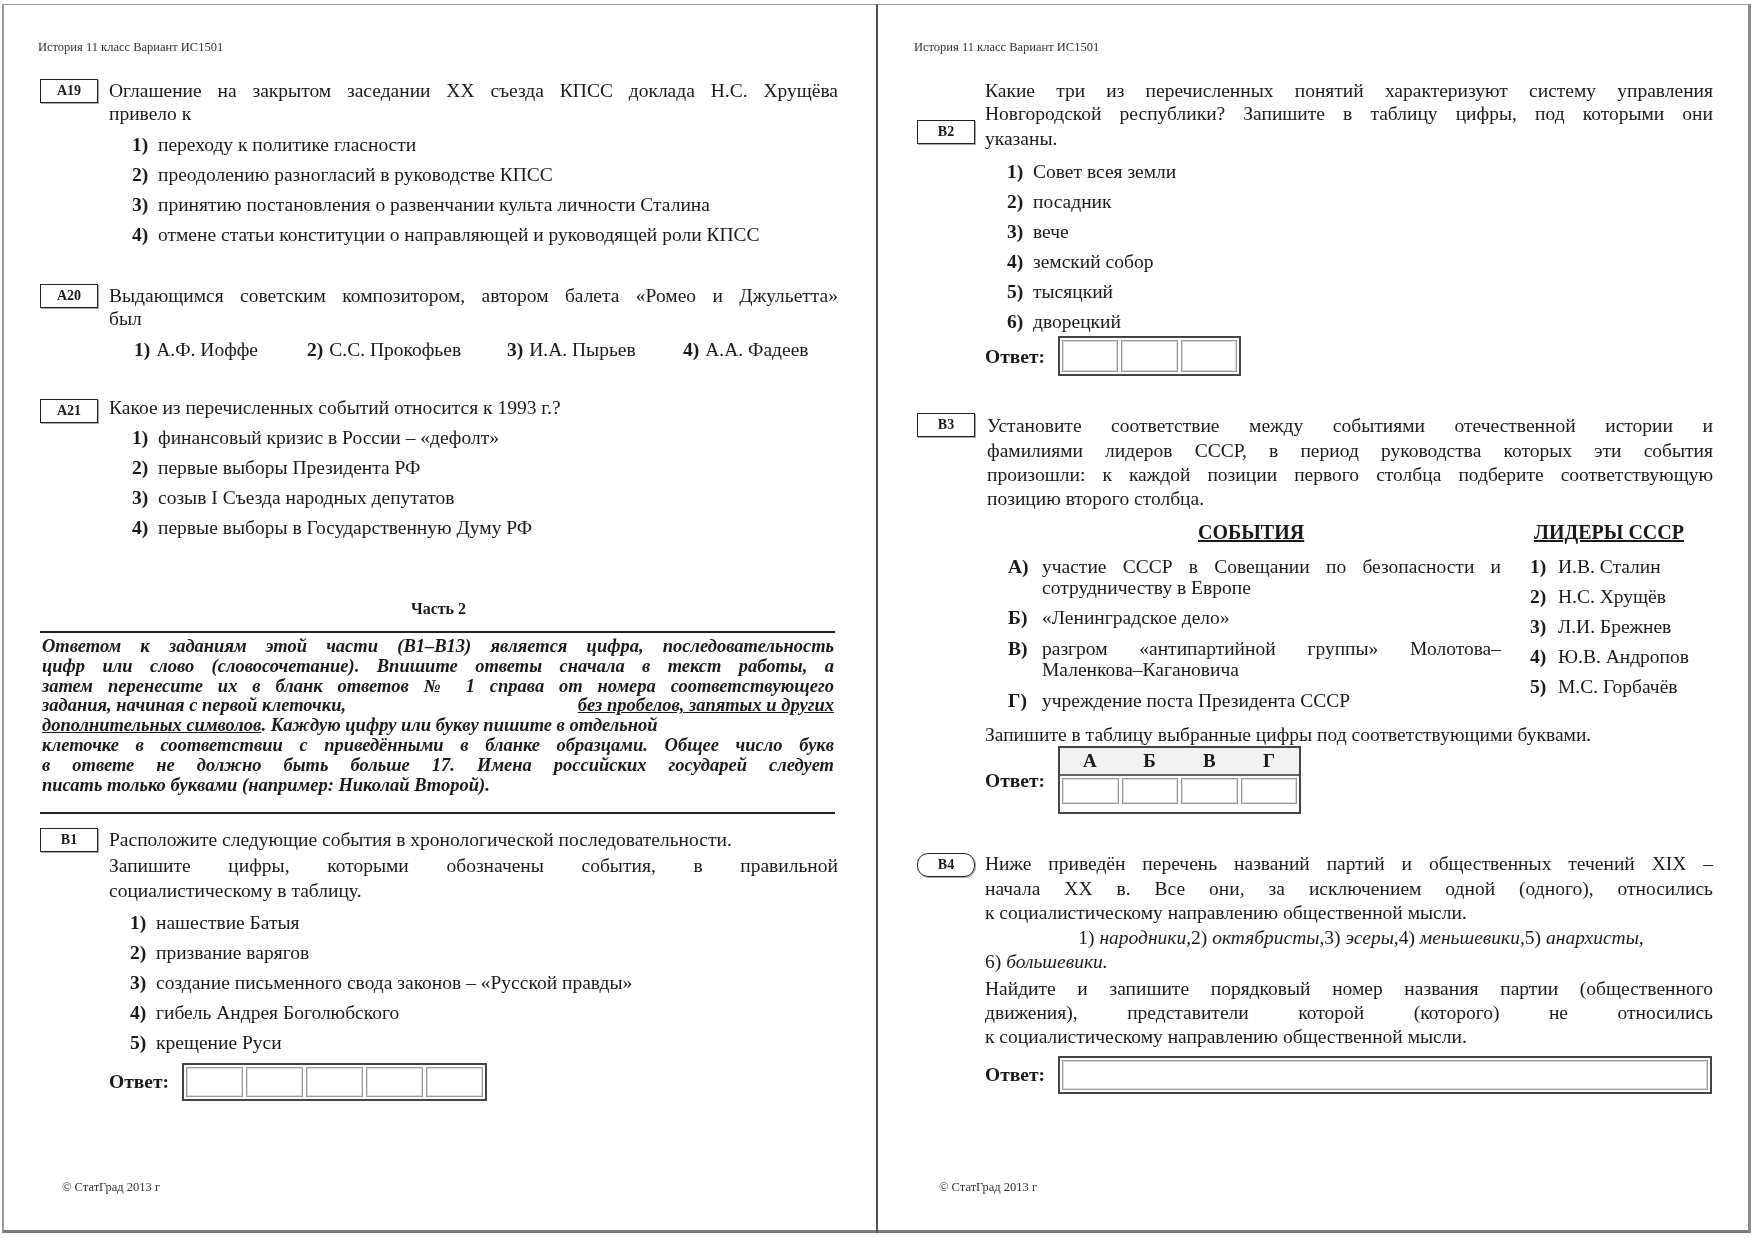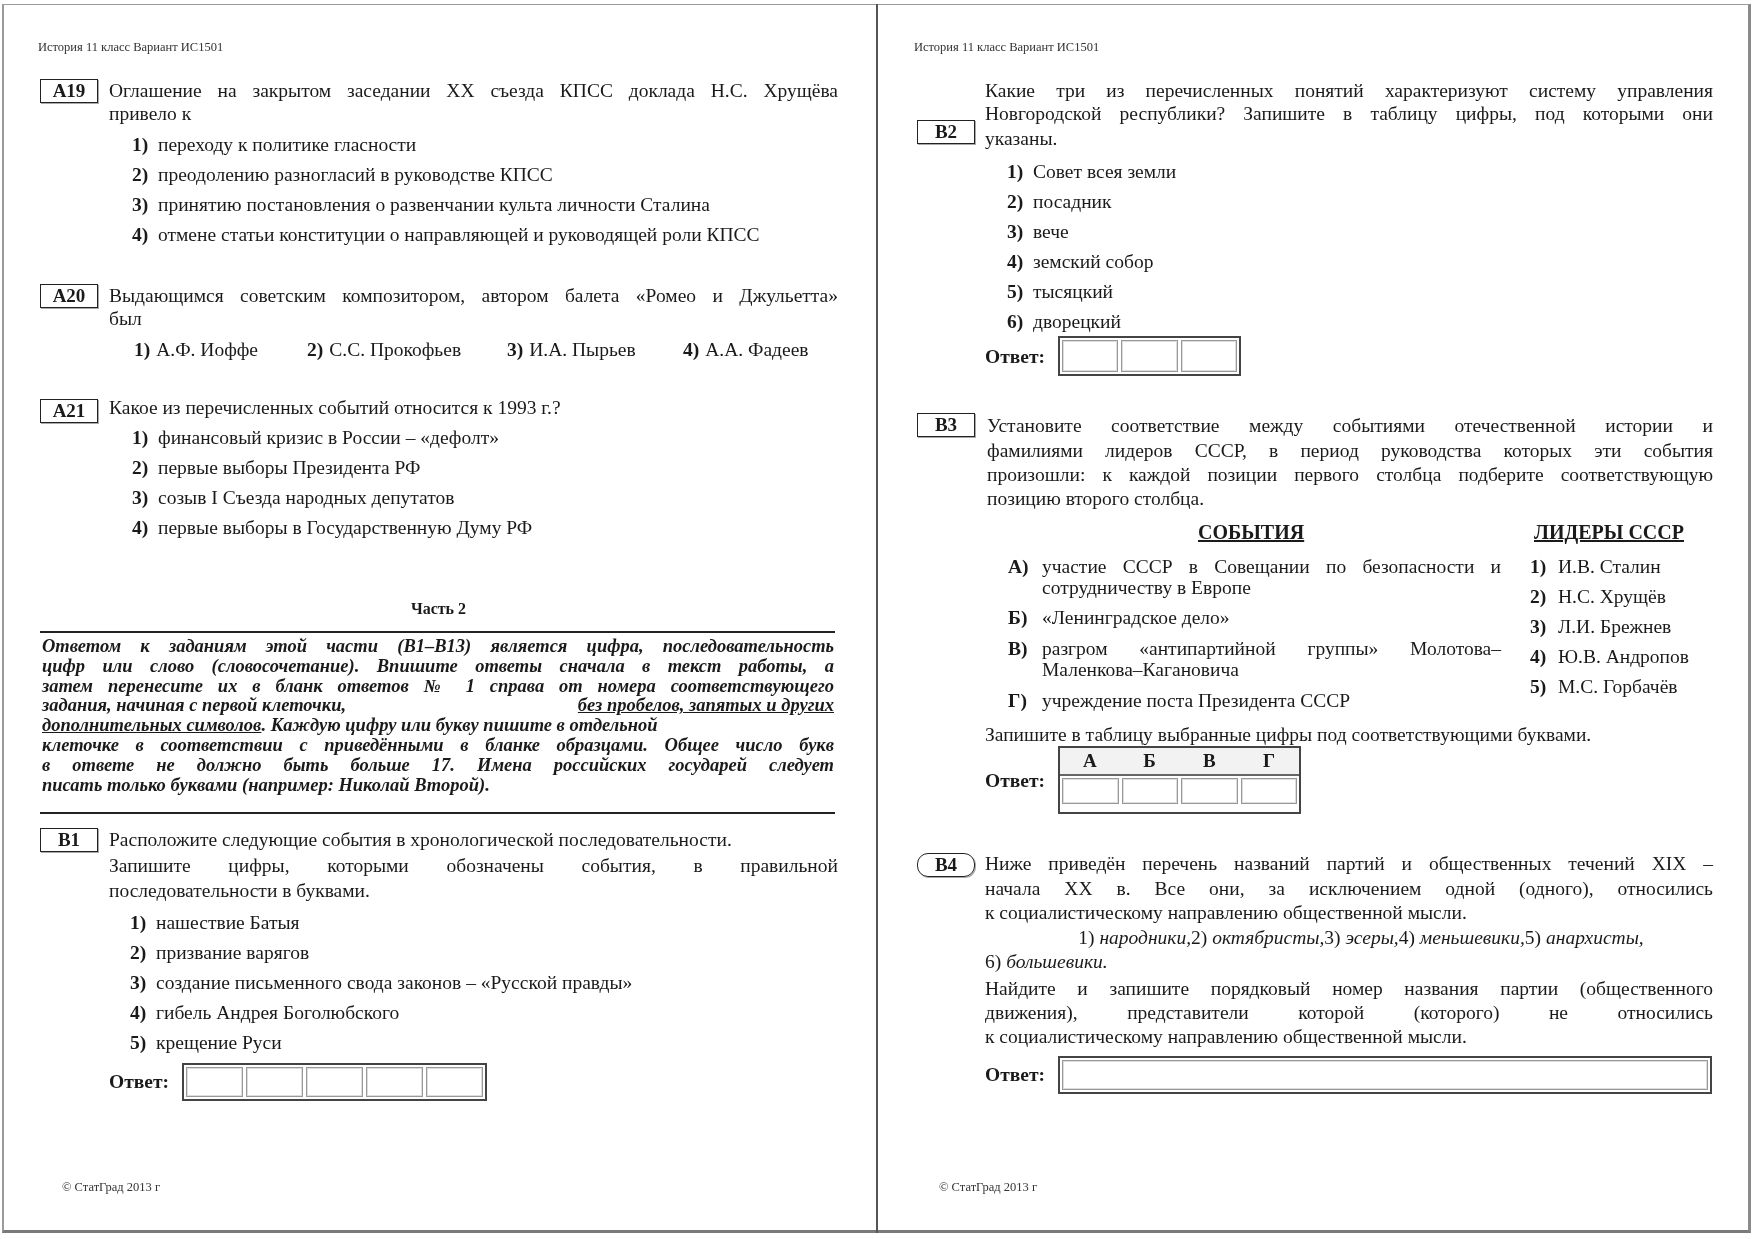--- a/index.html
+++ b/index.html
@@ -13,21 +13,21 @@
     border-right: 3px solid #8a8a8a; border-bottom: 3px solid #7a7a7a; box-sizing: border-box;
   }
   .divider { position: absolute; left: 876px; top: 4px; width: 2px; height: 1229px; background: #555; }
   .page { position: absolute; top: 0; height: 1239px; }
   .page.left { left: 0; width: 877px; }
   .page.right { left: 877px; width: 877px; }
   .abs { position: absolute; }
   .header { font-size: 12.5px; color: #333; letter-spacing: 0; white-space: nowrap; }
   .tag {
     position: absolute; width: 58px; height: 24px; border: 1.5px solid #222; box-sizing: border-box;
-    font-weight: bold; font-size: 19px; text-align: center; line-height: 22px;
+    font-weight: bold; font-size: 14px; text-align: center; line-height: 22px;
     box-shadow: 1px 1px 0 #aaa;
   }
   .q { position: absolute; font-size: 19.5px; line-height: 23px; text-align: justify; text-align-last: left; }
   .q.j-last { text-align-last: justify; }
   .opt { position: absolute; font-size: 19.5px; white-space: nowrap; line-height: 23px; }
   .opt .n { font-weight: bold; display: inline-block; width: 26px; }
   .inl .n { font-weight: bold; margin-right: 6px; }
   .inl { position: absolute; font-size: 19.5px; white-space: nowrap; }
   .part-title { position: absolute; font-weight: bold; font-size: 16px; left: 0; width: 877px; text-align: center; }
   .rule { position: absolute; height: 1.5px; background: #222; }
@@ -101,21 +101,21 @@
       </div>
     <div style="text-align:justify; text-align-last:justify;">клеточке в соответствии с приведёнными в бланке образцами. Общее число букв</div>
     <div style="text-align:justify; text-align-last:justify;">в ответе не должно быть больше 17. Имена российских государей следует</div>
     <div>писать только буквами (например: Николай Второй).</div>
   </div>
   <div class="rule" style="left:40px; top:812px; width:795px;"></div>
 
   <div class="tag" style="left:40px; top:828px;">В1</div>
   <div class="q" style="left:109px; top:828px; width:729px;">Расположите следующие события в хронологической последовательности.</div>
   <div class="q j-last" style="left:109px; top:854px; width:729px;">Запишите цифры, которыми обозначены события, в правильной</div>
-  <div class="q" style="left:109px; top:879px; width:729px;">последовательности в буквами.</div>
+  <div class="q" style="left:109px; top:879px; width:729px;">социалистическому в таблицу.</div>
   <div class="opt" style="left:130px; top:911px;"><span class="n">1)</span><span>нашествие Батыя</span></div>
   <div class="opt" style="left:130px; top:941px;"><span class="n">2)</span><span>призвание варягов</span></div>
   <div class="opt" style="left:130px; top:971px;"><span class="n">3)</span><span>создание письменного свода законов – «Русской правды»</span></div>
   <div class="opt" style="left:130px; top:1001px;"><span class="n">4)</span><span>гибель Андрея Боголюбского</span></div>
   <div class="opt" style="left:130px; top:1031px;"><span class="n">5)</span><span>крещение Руси</span></div>
   <div class="answer-label" style="left:109px; top:1071px;">Ответ:</div>
   <div class="cells" style="left:182px; top:1063px; width:305px; height:38px;">
     <div class="cell"></div>
     <div class="cell"></div>
     <div class="cell"></div>

